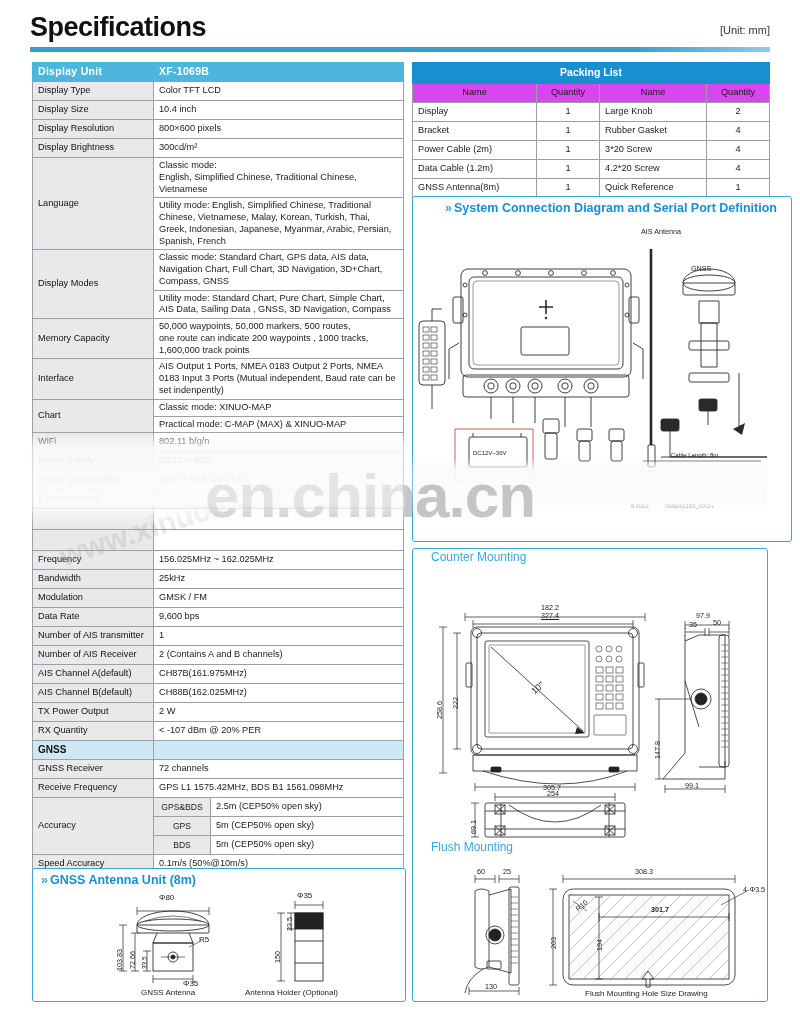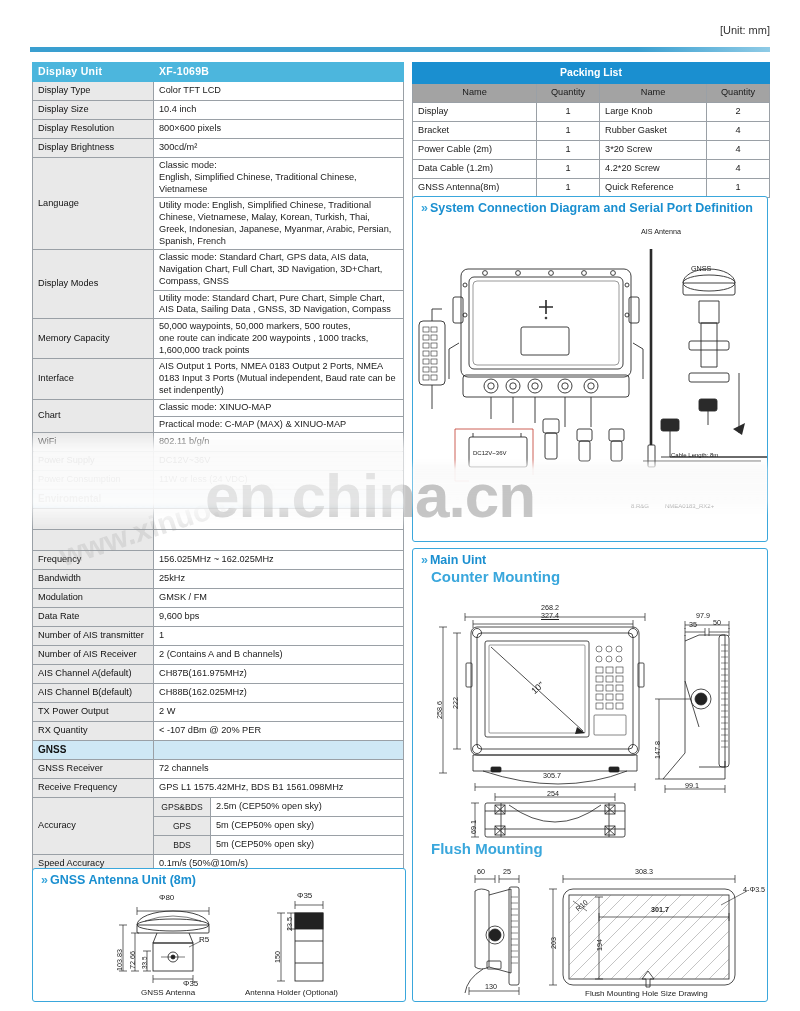--- a/index.html
+++ b/index.html
@@ -32,32 +32,32 @@
   .spec .sub{width:46px;background:#e9e9e9;text-align:center;font-size:8.6px;}
   .spec .hdrow td{background:#4cb6dd;color:#fff;font-weight:bold;font-size:10.5px;
      border-color:#4cb6dd;letter-spacing:.3px;}
   .spec .secrow td{background:#cfe8f5;color:#111;font-weight:bold;font-size:10px;}
   .spec .tall{height:auto;margin-left:22px;}
 
   
   .right-col{position:absolute;left:412px;top:62px;width:358px;}
   .pack .title td{background:#1a8fd0;color:#fff;font-weight:bold;text-align:center;
       font-size:10.5px;border-color:#1a8fd0;padding:3px;}
-  .pack .hd td{background:#a3a3a3;text-align:center;font-weight:normal;font-size:9.2px;}
+  .pack .hd td{background:#d946ef;text-align:center;font-weight:normal;font-size:9.2px;}
   .pack td{height:14px;}
   .pack .qty{width:52px;text-align:center;}
   .pack .nm{width:auto;}
 
   
   .panel{border:1.6px solid #3aa7dc;border-radius:3px;background:#fff;position:absolute;}
   .panel-title{color:#1a8fd0;font-weight:bold;font-size:12.5px;padding:4px 6px 0 8px;}
   .panel-title .chev{color:#3aa7dc;font-weight:bold;margin-right:2px;}
-  .panel-sub{color:#3aa7dc;font-weight:bold;font-size:15px;padding:1px 0 0 18px;}
-
-  #panel-sysconn{left:412px;top:196px;width:354px;height:344px;}
+  .panel-sub{color:#3aa7dc;font-weight:normal;font-size:12px;padding:1px 0 0 18px;}
+
+  #panel-sysconn{left:412px;top:196px;width:354px;height:344px;padding-left:24px;}
   #panel-mainunit{left:412px;top:548px;width:354px;height:452px;}
   #panel-gnss{left:32px;top:868px;width:372px;height:132px;}
 
   
   .dwg{position:absolute;inset:0;}
   .lbl{position:absolute;font-size:7.2px;color:#222;white-space:nowrap;}
   .lbl.b{font-size:8px;}
   .lbl.rot{transform:rotate(-90deg);transform-origin:left top;}
   .wm{position:absolute;pointer-events:none;color:rgba(120,120,120,.30);
      font-weight:bold;white-space:nowrap;}
@@ -67,20 +67,21 @@
       rgba(255,255,255,0) 0%, rgba(250,250,250,.92) 18%, rgba(252,252,252,.97) 75%, rgba(255,255,255,0) 100%);
       filter:blur(1px);pointer-events:none;}
   svg{display:block;}
 </style>
 </head>
 <body>
 
 <div class="page">
 
   <div class="hdr">
+    <h1>Specifications</h1>
     <div class="unit">[Unit: mm]</div>
   </div>
   <div class="hdr-rule"></div>
 
   <div class="left-col">
     <table class="spec">
       <tbody id="spec-body">
           <tr class="hdrow">
             <td class="k">Display Unit</td>
             <td colspan="2">XF-1069B</td>
@@ -393,23 +394,20 @@
       <div class="lbl" style="left:278px;top:67px;">GNSS</div>
       <div class="lbl" style="left:60px;top:253px;font-size:6px;">DC12V~36V</div>
       <div class="lbl" style="left:258px;top:255px;font-size:6px;">Cable Length: 8m</div>
       <div class="lbl" style="left:218px;top:306px;font-size:6px;color:#555;">8.R&amp;G</div>
       <div class="lbl" style="left:252px;top:306px;font-size:6px;color:#555;">NMEA0183_RX2+</div>
       <div class="blurband" style="left:0;top:262px;width:354px;height:56px;"></div>
     </div>
   </div>
 
   <div class="panel" id="panel-mainunit">
-    <div class="panel-title">
-      <span class="chev">»</span><span>Main Uint</span>
-    </div>
     <div class="panel-sub">Counter Mounting</div>
 
     <div class="dwg" style="inset:auto;position:absolute;left:0;top:42px;width:354px;height:250px;">
       <svg width="354" height="250" viewBox="0 0 354 250">
         <g fill="none" stroke="#222" stroke-width="0.8">
 
           <rect x="58" y="36" width="168" height="128" rx="6"></rect>
           <rect x="64" y="42" width="156" height="116" rx="4"></rect>
 
           <rect x="72" y="50" width="104" height="96" rx="2"></rect>
@@ -507,26 +505,26 @@
           <path d="M272 34 h44" stroke-width="0.7"></path>
           <path d="M272 30 v8 M316 30 v8" stroke-width="0.7"></path>
           <path d="M272 41 h20 M296 41 h20" stroke-width="0.7"></path>
           <path d="M272 37 v8 M292 37 v8 M296 37 v8 M316 37 v8" stroke-width="0.7"></path>
           <path d="M246 108 v80" stroke-width="0.7"></path>
           <path d="M242 108 h8 M242 188 h8" stroke-width="0.7"></path>
           <path d="M252 198 h60" stroke-width="0.7"></path>
           <path d="M252 194 v8 M312 194 v8" stroke-width="0.7"></path>
         </g>
       </svg>
-      <div class="lbl" style="left:128px;top:12px;">268.2</div>
+      <div class="lbl" style="left:128px;top:12px;">182.2</div>
       <div class="lbl" style="left:128px;top:20px;text-decoration:underline;">327.4</div>
       <div class="lbl rot" style="left:22px;top:128px;">258.6</div>
       <div class="lbl rot" style="left:38px;top:118px;">222</div>
       <div class="lbl" style="left:118px;top:92px;transform:rotate(-40deg);font-size:9px;">10"</div>
-      <div class="lbl" style="left:130px;top:180px;">305.7</div>
+      <div class="lbl" style="left:130px;top:192px;">305.7</div>
       <div class="lbl" style="left:134px;top:198px;">254</div>
       <div class="lbl rot" style="left:56px;top:243px;">69.1</div>
       <div class="lbl" style="left:283px;top:20px;">97.9</div>
       <div class="lbl" style="left:276px;top:29px;">35</div>
       <div class="lbl" style="left:300px;top:27px;">50</div>
       <div class="lbl rot" style="left:240px;top:168px;">147.8</div>
       <div class="lbl" style="left:272px;top:190px;">99.1</div>
     </div>
 
     <div class="panel-sub" style="position:absolute;left:0;top:290px;">Flush Mounting</div>

